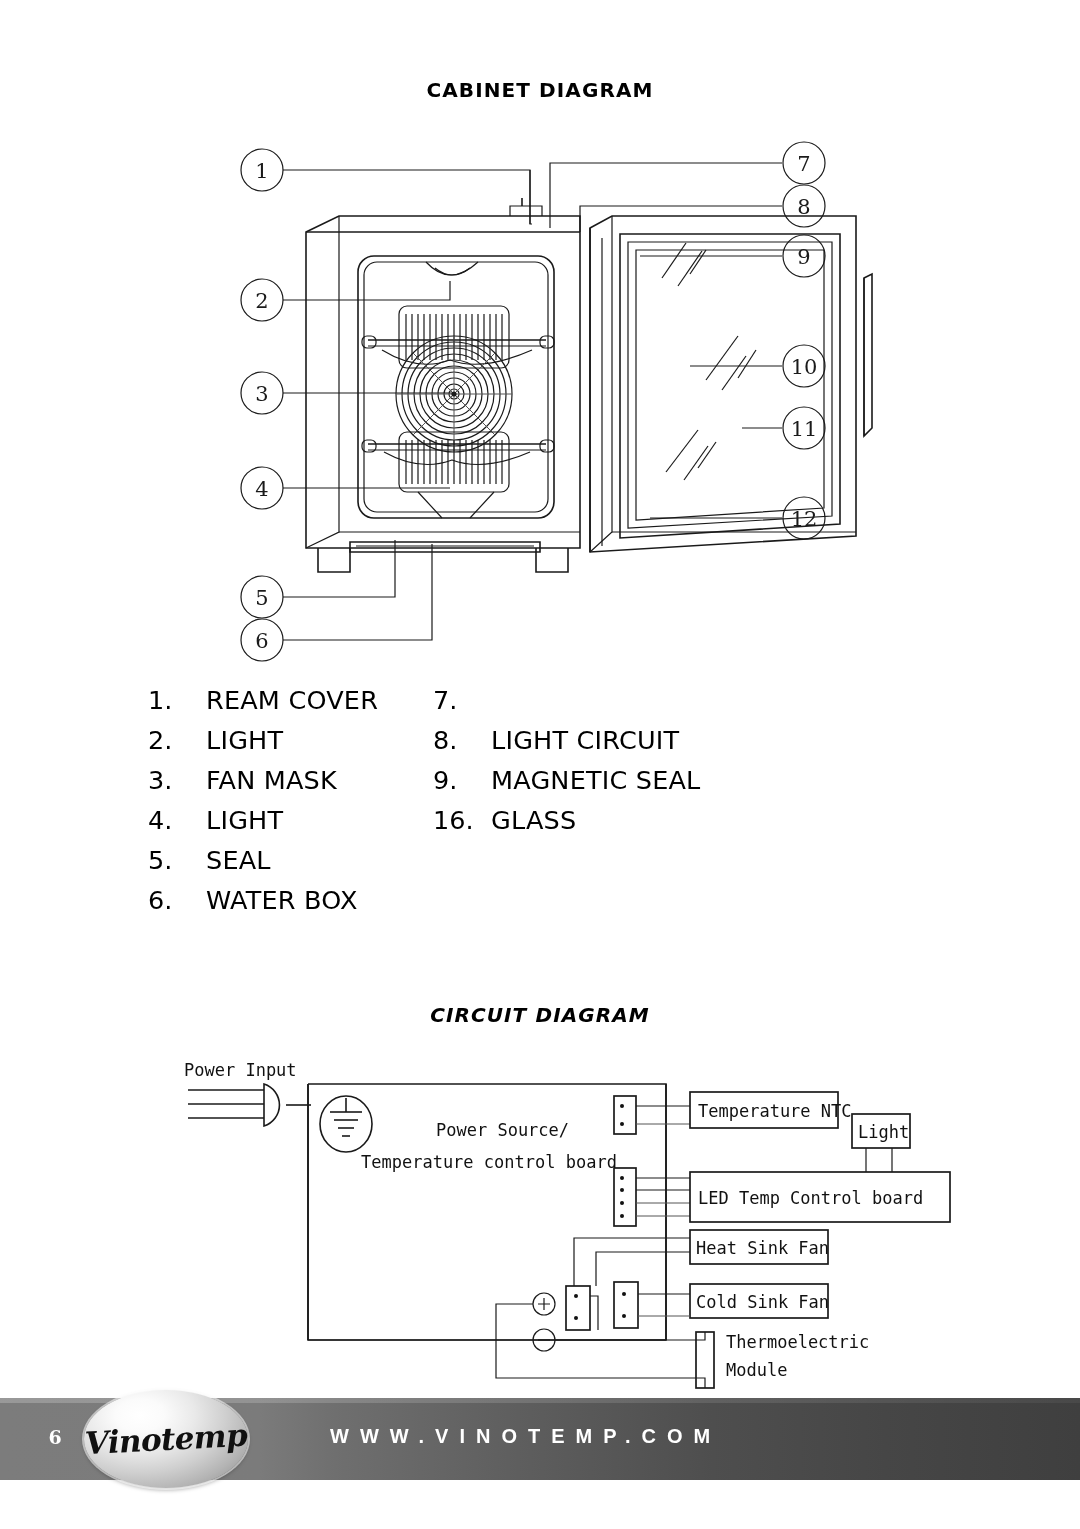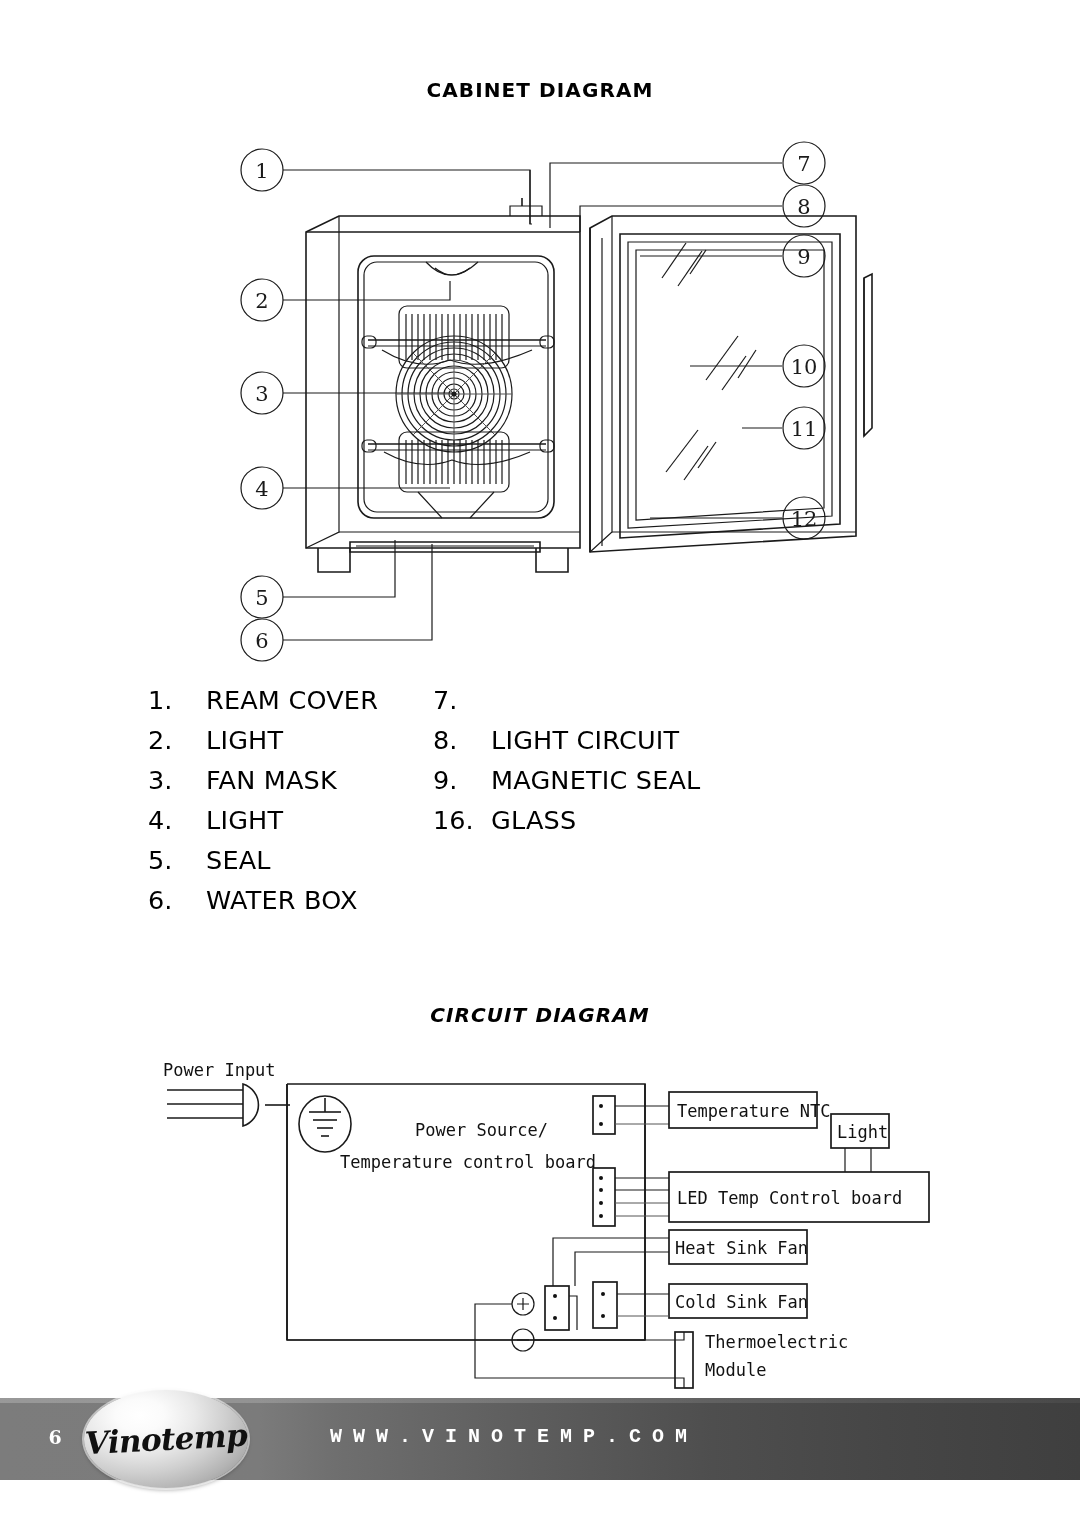--- a/index.html
+++ b/index.html
@@ -71,21 +71,21 @@
   .part-label {
     font-size: 25.5px;
     font-family: "DejaVu Sans", sans-serif;
     letter-spacing: 0.2px;
     white-space: nowrap;
   }
 
   
   #circuit-figure {
     position: absolute;
-    left: 145px;
+    left: 166px;
     top: 1040px;
     width: 790px;
     height: 352px;
   }
   #circuit-figure svg { display: block; }
 
   
   #footer-bar {
     position: absolute;
     left: 0;
@@ -145,21 +145,21 @@
     font-size: 31px;
     color: #101010;
     letter-spacing: -0.6px;
     transform: rotate(-3deg);
   }
   #footer-url {
     position: absolute;
     left: 330px;
     top: 27px;
     color: #ffffff;
-    font-family: Liberation Mono, monospace;
+    font-family: Liberation Sans, sans-serif;
     font-weight: bold;
     font-size: 20px;
     letter-spacing: 11px;
     white-space: nowrap;
   }
 
   
   .ln  { stroke: #1a1a1a; stroke-width: 1.6; fill: none; }
   .ln2 { stroke: #1a1a1a; stroke-width: 1.2; fill: none; }
   .lnt { stroke: #555;    stroke-width: 1.0; fill: none; }

